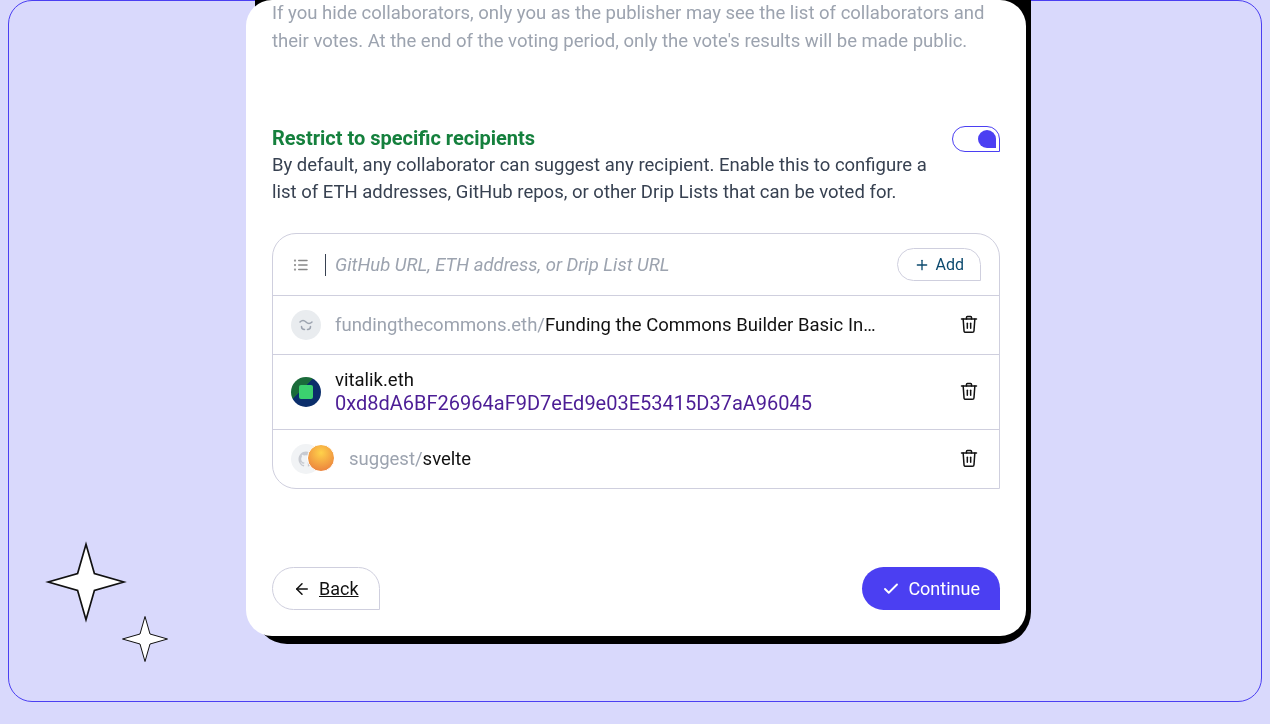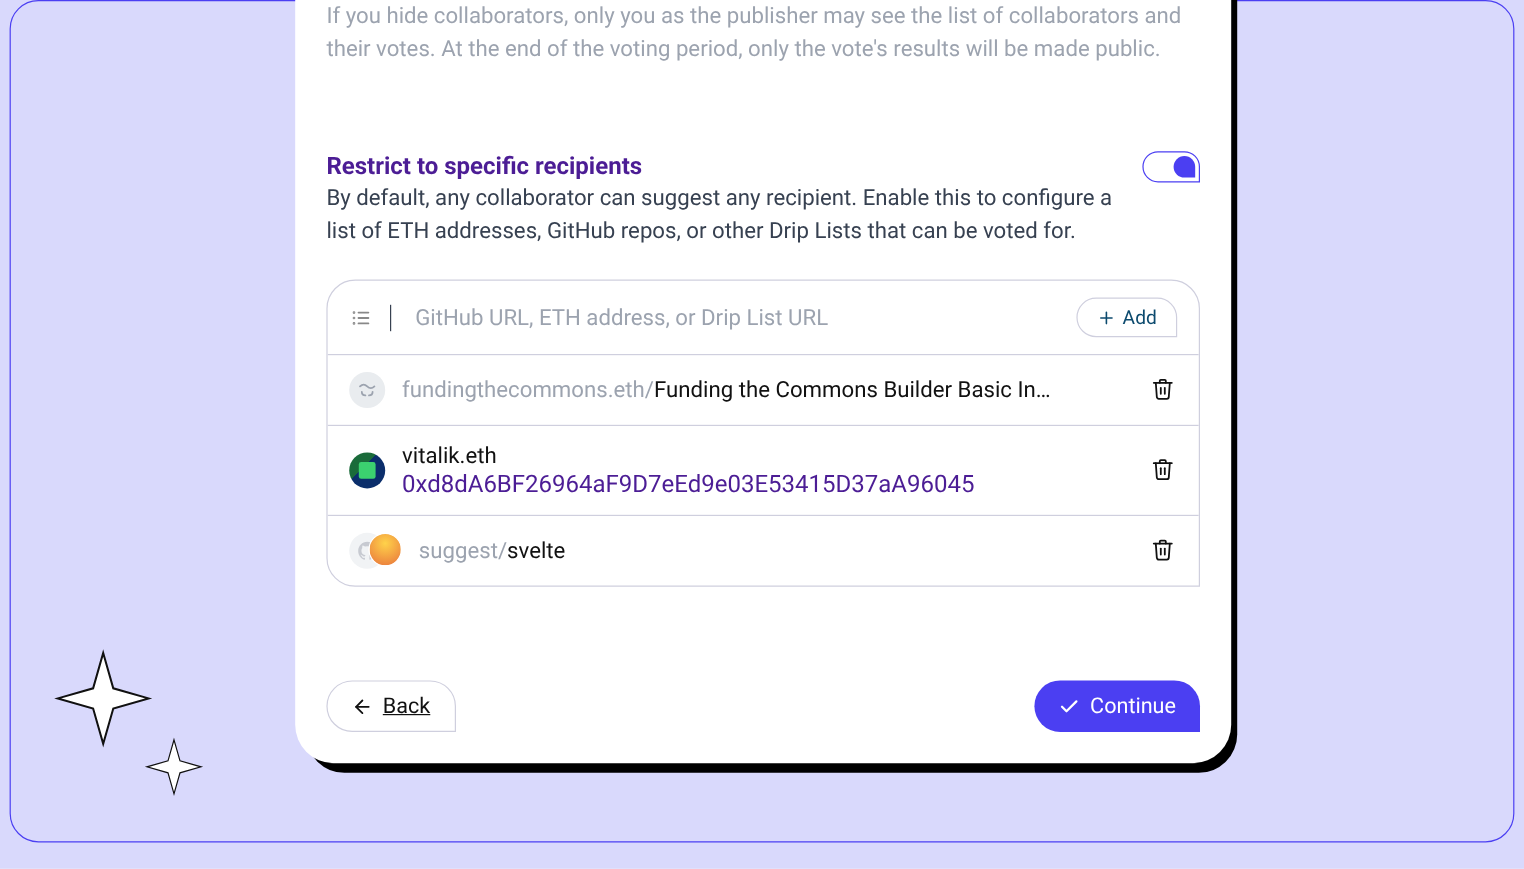--- a/index.html
+++ b/index.html
@@ -34,37 +34,38 @@
     .card {
       position: absolute;
       left: 246px;
       top: 0;
       width: 780px;
       height: 636px;
       background: #fff;
       border-bottom-left-radius: 32px;
       border-bottom-right-radius: 32px;
       padding: 0 26px 26px 26px;
+      border-radius: 26px;
     }
     .intro-text {
       color: #9ca3af;
       font-size: 18.5px;
       line-height: 1.5;
       margin-top: 0;
     }
     .section-header {
       display: flex;
       justify-content: space-between;
       align-items: flex-start;
       margin-top: 70px;
     }
     .section-title {
       font-size: 20px;
       font-weight: 700;
-      color: #4c1d95;
+      color: #15803d;
     }
     .section-desc {
       color: #374151;
       font-size: 18.5px;
       line-height: 1.5;
       margin-top: 2px;
     }
     .toggle {
       width: 48px;
       height: 26px;
@@ -100,21 +101,22 @@
       width: 20px; height: 20px;
       display:flex; align-items:center; justify-content:center;
       color:#888;
       flex-shrink:0;
     }
     .input-placeholder {
       flex: 1;
       color: #9ca3af;
       font-size: 18.5px;
       border-left: 1.5px solid #374151;
-      padding-left: 20px;
+      padding-left: 9px;
+      font-style: italic;
     }
     .add-btn {
       display: flex;
       align-items: center;
       gap: 6px;
       border: 1px solid #cfcfde;
       border-radius: 18px 18px 0 18px;
       padding: 6px 16px;
       color: #0c4a6e;
       font-size: 16px;

